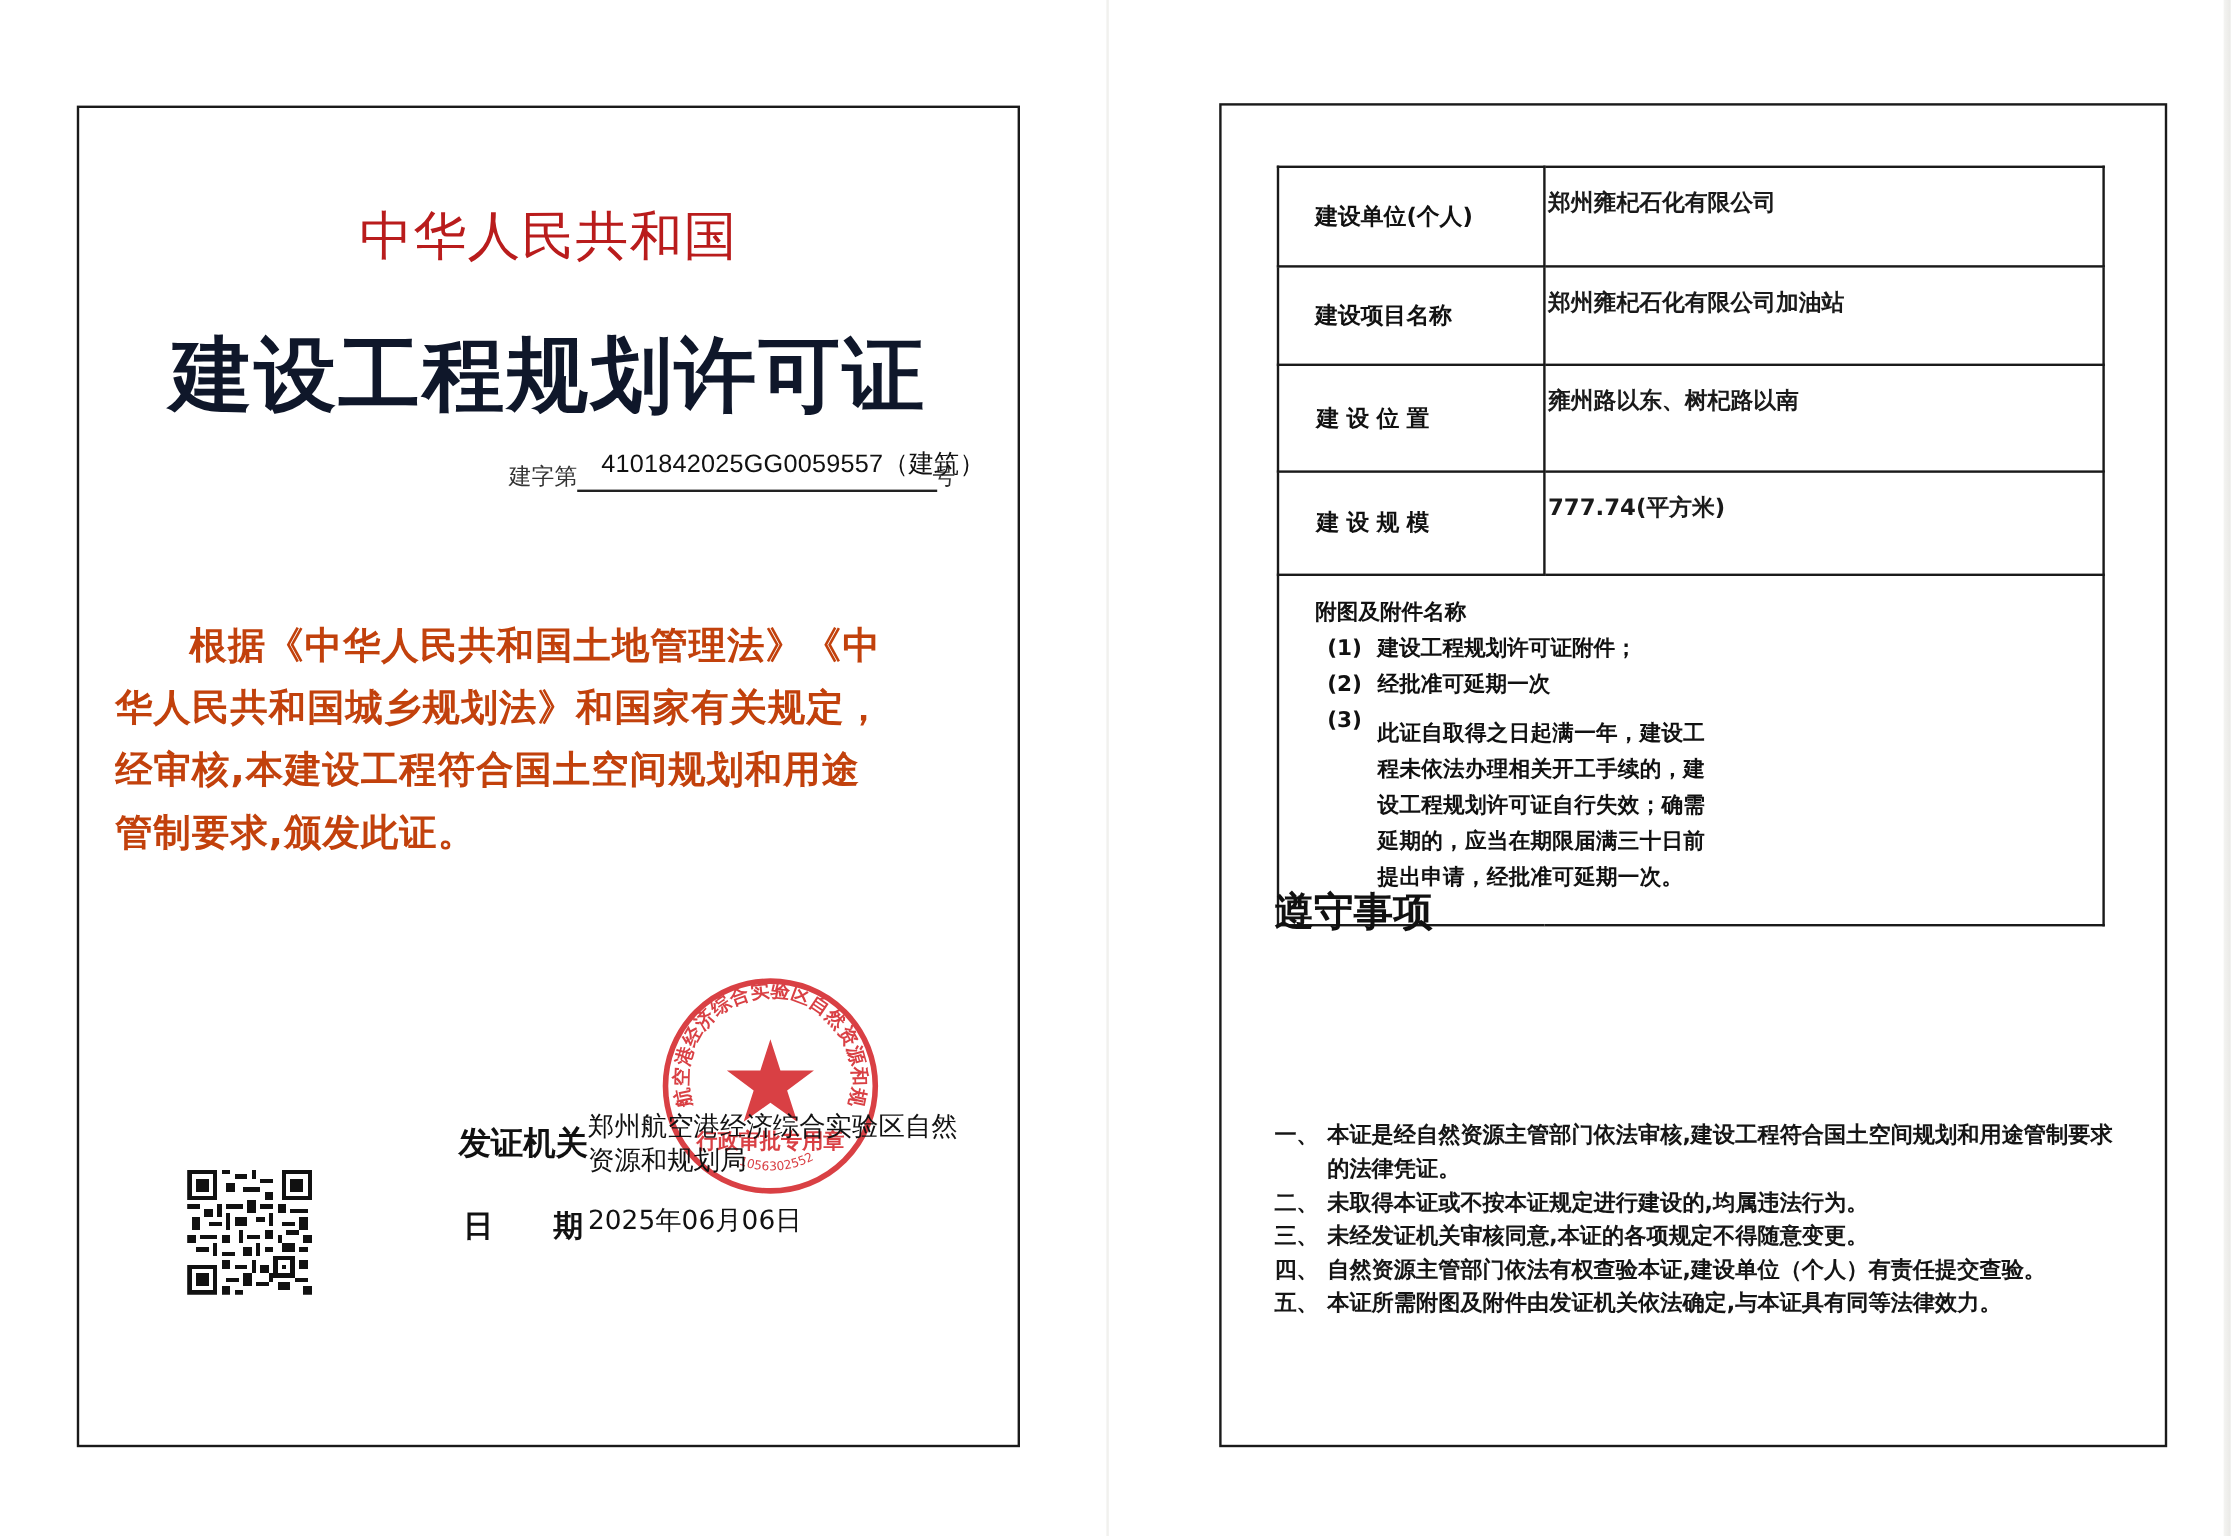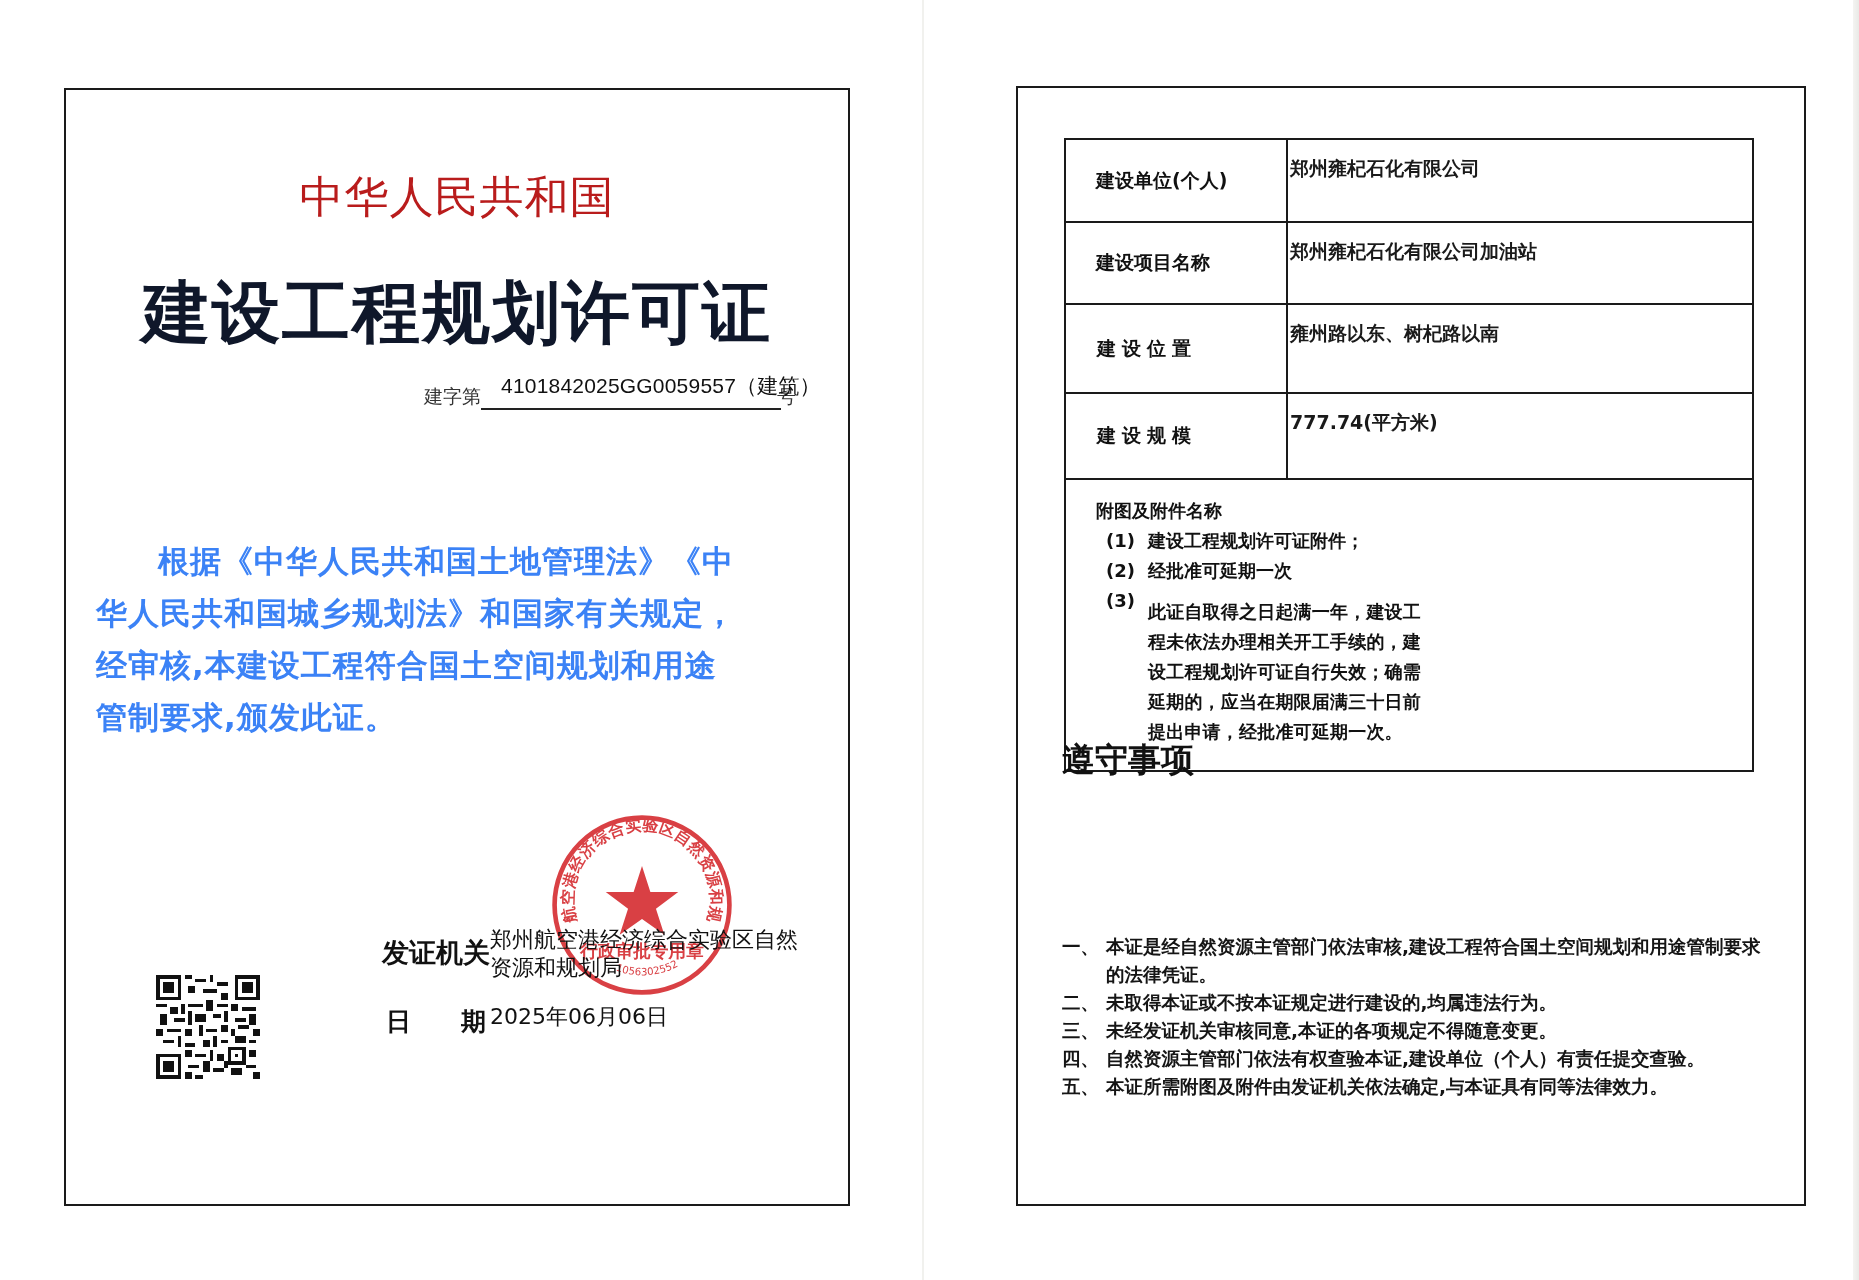--- a/index.html
+++ b/index.html
@@ -100,27 +100,27 @@
       letter-spacing: 0.2px;
     }
     .cert-no-suffix {
       font-family: "DejaVu Serif", "Liberation Serif", serif;
       font-size: 19px;
       color: #333;
       margin-left: -4px;
     }
     .basis-text {
       left: 30px;
-      top: 445px;
+      top: 422px;
       width: 720px;
       white-space: normal;
       font-size: 31px;
       line-height: 52px;
       font-weight: bold;
-      color: #3b82f6;
+      color: #c2410c;
       letter-spacing: 1px;
     }
     .basis-text .line { display: block; white-space: nowrap; }
     .basis-text .indent { padding-left: 62px; }
 
     .issuer-label {
       left: 316px;
       top: 845px;
       font-size: 27px;
       font-weight: bold;

